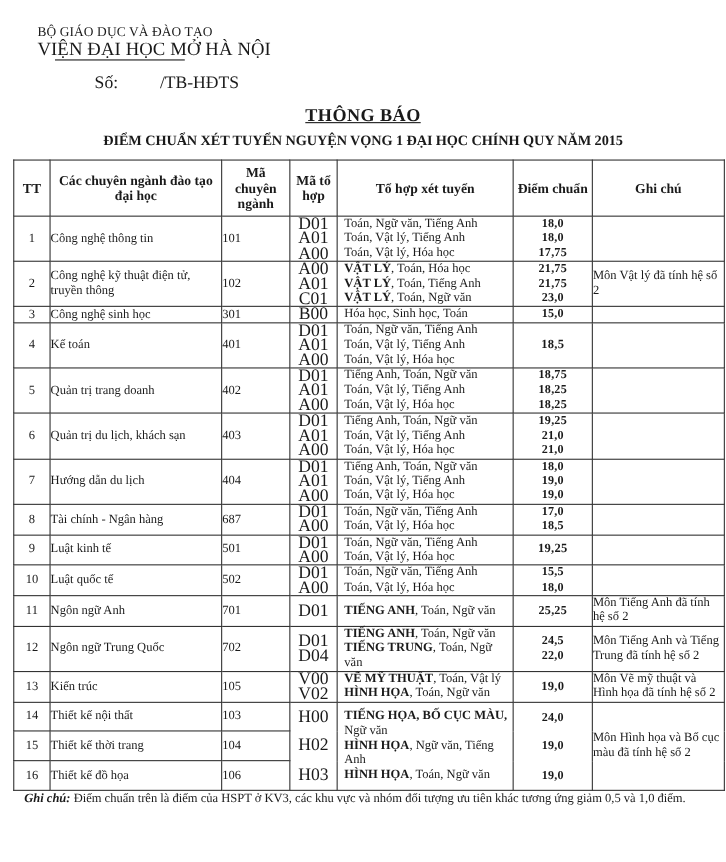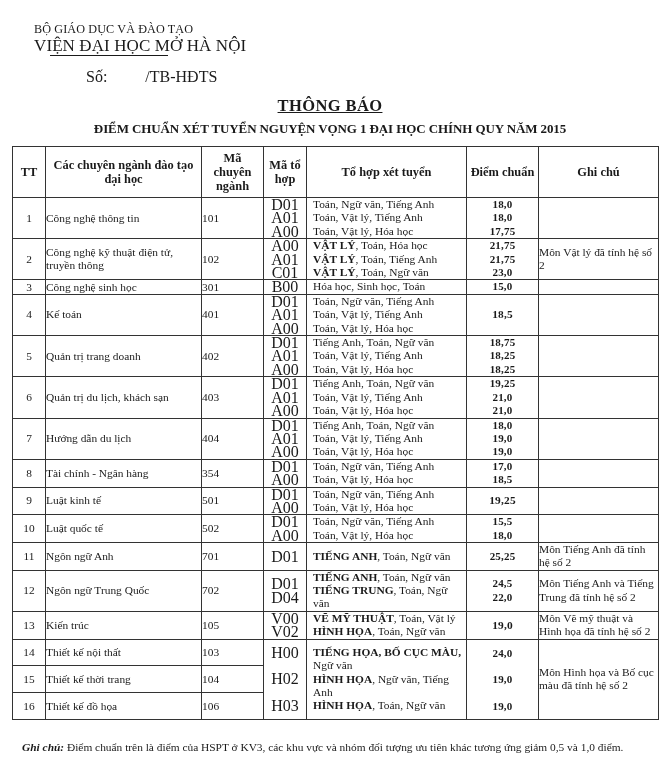--- a/index.html
+++ b/index.html
@@ -154,21 +154,21 @@
     font-weight: bold;
     font-size: 11.9px;
     letter-spacing: 0.2px;
   }
 
   
   .stack-row.tall { line-height: 13.4px; }
 
   
   .footnote {
-    margin: 20px 0 0 10px;
+    margin: 0 0 0 10px;
     font-size: 11.4px;
     line-height: 14px;
     white-space: nowrap;
   }
   .footnote .lead {
     font-weight: bold;
     font-style: italic;
   }
 </style>
 </head>
@@ -347,21 +347,21 @@
           <td class="stackcell score">
             <span class="stack-row">18,0</span>
             <span class="stack-row">19,0</span>
             <span class="stack-row">19,0</span>
           </td>
           <td class="note"></td>
         </tr>
         <tr>
           <td class="tt">8</td>
           <td class="name">Tài chính - Ngân hàng</td>
-          <td class="majcode">354</td>
+          <td class="majcode">687</td>
           <td class="stackcell grp">
             <span class="stack-row">D01</span>
             <span class="stack-row">A00</span>
           </td>
           <td class="stackcell combo">
             <span class="stack-row tall">Toán, Ngữ văn, Tiếng Anh</span>
             <span class="stack-row tall">Toán, Vật lý, Hóa học</span>
           </td>
           <td class="stackcell score">
             <span class="stack-row">17,0</span>

